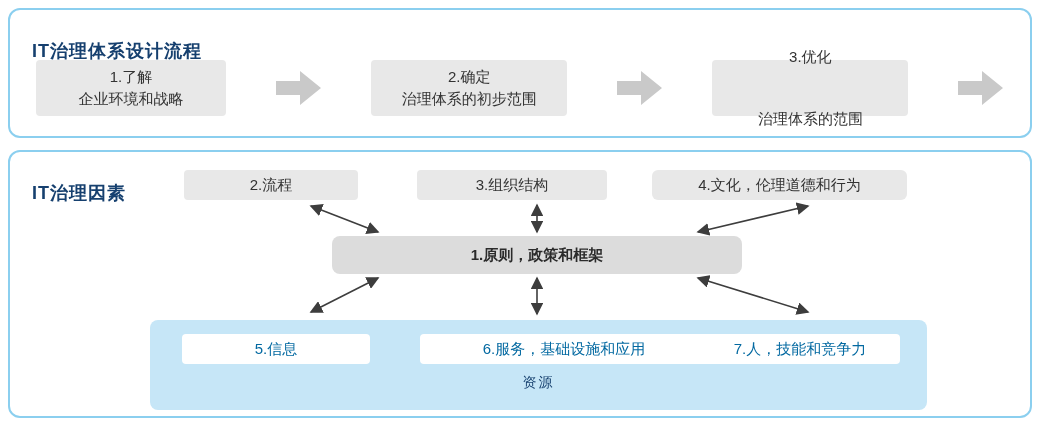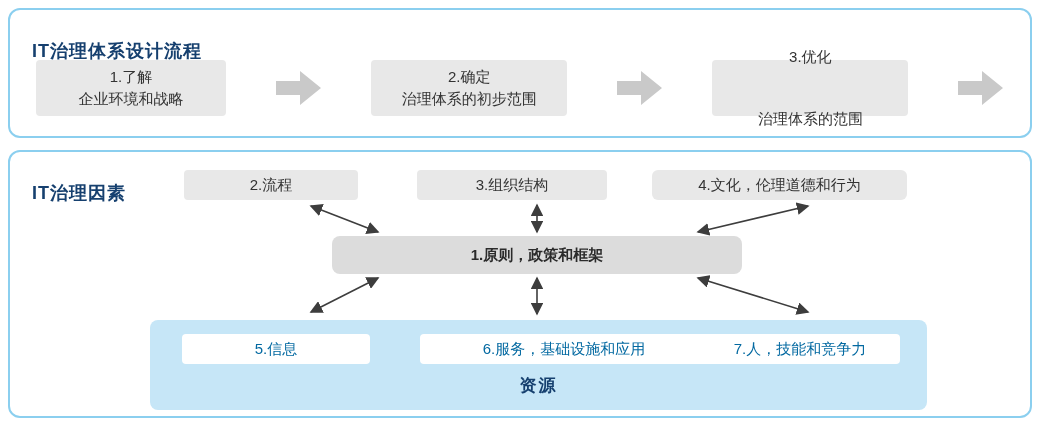--- a/index.html
+++ b/index.html
@@ -106,22 +106,22 @@
     color: #0369a1;
   }
   .resource-1 { left: 172px; top: 182px; width: 188px; }
   .resource-2 { left: 410px; top: 182px; width: 288px; }
   .resource-3 { left: 690px; top: 182px; width: 200px; }
   .resource-label {
     position: absolute;
     left: 140px; top: 222px;
     width: 777px;
     text-align: center;
-    font-size: 17px;
-    font-weight: bold;
+    font-size: 14px;
+    font-weight: normal;
     color: #16406f;
     letter-spacing: 2px;
   }
   .arrow-layer {
     position: absolute;
     inset: 0;
     pointer-events: none;
   }
 </style>
 </head>

